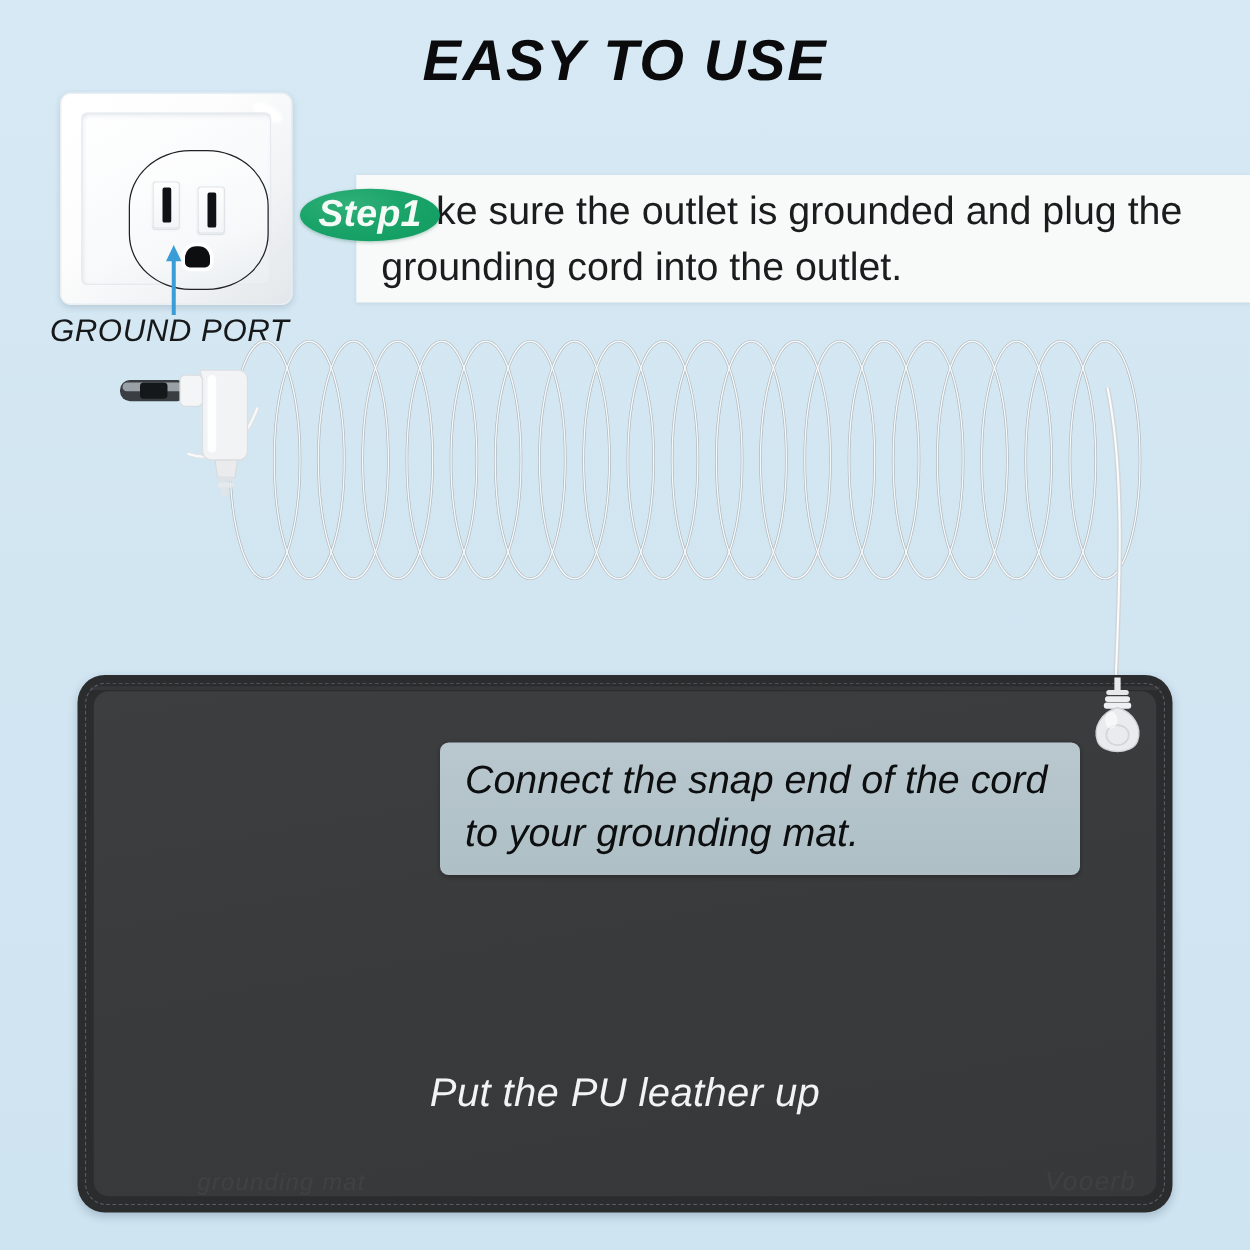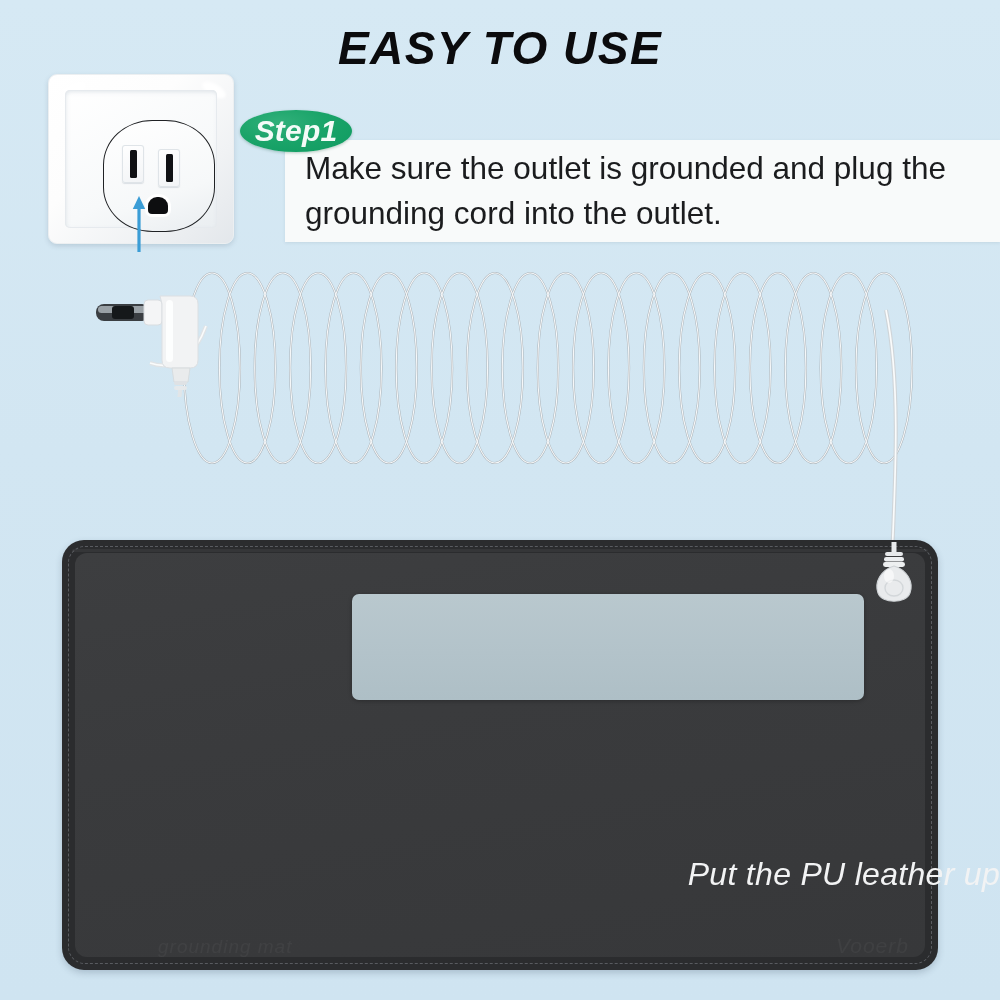--- a/index.html
+++ b/index.html
@@ -150,20 +150,21 @@
     color: #f4fbf7;
     font-size: 30px;
     font-style: italic;
     font-weight: bold;
     display: flex;
     align-items: center;
     justify-content: center;
     letter-spacing: 0.2px;
     box-shadow: 0 1px 3px rgba(20,90,60,0.30);
     z-index: 6;
+    margin-top: 41px;
   }
   #step1-badge { left: 240px; top: 110px; }
   #step2-badge { left: 262px; top: 563px; }
 
   
   #coil { position: absolute; left: 0; top: 268px; width: 1000px; height: 300px; }
 
   
   #plug { position: absolute; left: 86px; top: 282px; width: 200px; height: 115px; }
 
@@ -222,21 +223,21 @@
     color: #0d0e10;
     z-index: 6;
   }
 
   
   #mat-caption {
     position: absolute;
     left: 0;
     top: 856px;
     width: 1000px;
-    text-align: right;
+    text-align: center;
     font-size: 32px;
     font-style: italic;
     color: #f2f3f4;
     letter-spacing: 0.3px;
     z-index: 6;
   }
 
   
   .mat-watermark {
     position: absolute;
@@ -271,20 +272,21 @@
           <div class="ground-hole"></div>
         </div>
       </div>
     </div>
   </div>
 
   <svg id="ground-arrow" viewBox="0 0 14 56">
     <line x1="7" y1="56" x2="7" y2="12" stroke="#3b9dd6" stroke-width="3.2"></line>
     <polygon points="7,0 13.2,13 0.8,13" fill="#3b9dd6"></polygon>
   </svg>
+  <div id="ground-label">GROUND PORT</div>
 
   <div id="step1-panel"></div>
   <div id="step1-badge" class="step-badge">Step1</div>
   <div id="step1-text">Make sure the outlet is grounded and plug the grounding cord into the outlet.</div>
 
   <svg id="coil" viewBox="0 0 1000 300">
     <g id="coil-loops" fill="none" stroke="#aab3b9" stroke-width="2.1">
         <ellipse cx="212.0" cy="100" rx="28" ry="95"></ellipse>
         <ellipse cx="247.4" cy="100" rx="28" ry="95"></ellipse>
         <ellipse cx="282.7" cy="100" rx="28" ry="95"></ellipse>
@@ -354,20 +356,21 @@
     <path d="M94 108 C 94 130, 78 140, 62 150" fill="none" stroke="#e1e5e8" stroke-width="4"></path>
   </svg>
 
   <div id="mat">
     <div id="mat-surface"></div>
     <div id="mat-edge-hi"></div>
     <div id="mat-stitch"></div>
   </div>
 
   <div id="step2-panel"></div>
+  <div id="step2-text">Connect the snap end of the cord to your grounding mat.</div>
 
   <svg id="snap" viewBox="0 0 56 70">
     <path d="M28 2 L28 16" stroke="#e8eaec" stroke-width="5" fill="none"></path>
     <rect x="19" y="12" width="18" height="4" rx="2" fill="#e6e8ea"></rect>
     <rect x="18" y="17" width="20" height="4.5" rx="2.2" fill="#eceef0"></rect>
     <rect x="17" y="22" width="22" height="5" rx="2.4" fill="#eef0f1"></rect>
     <path d="M28 26 C 41 30, 48 42, 44 53 C 40 64, 16 64, 12 53 C 8 42, 15 30, 28 26 Z" fill="#e9ebed" stroke="#cfd3d6" stroke-width="1.1"></path>
     <ellipse cx="28" cy="48" rx="9" ry="8" fill="none" stroke="#d3d7da" stroke-width="1.4"></ellipse>
     <ellipse cx="23" cy="36" rx="5" ry="7" fill="#ffffff" opacity="0.6"></ellipse>
   </svg>

